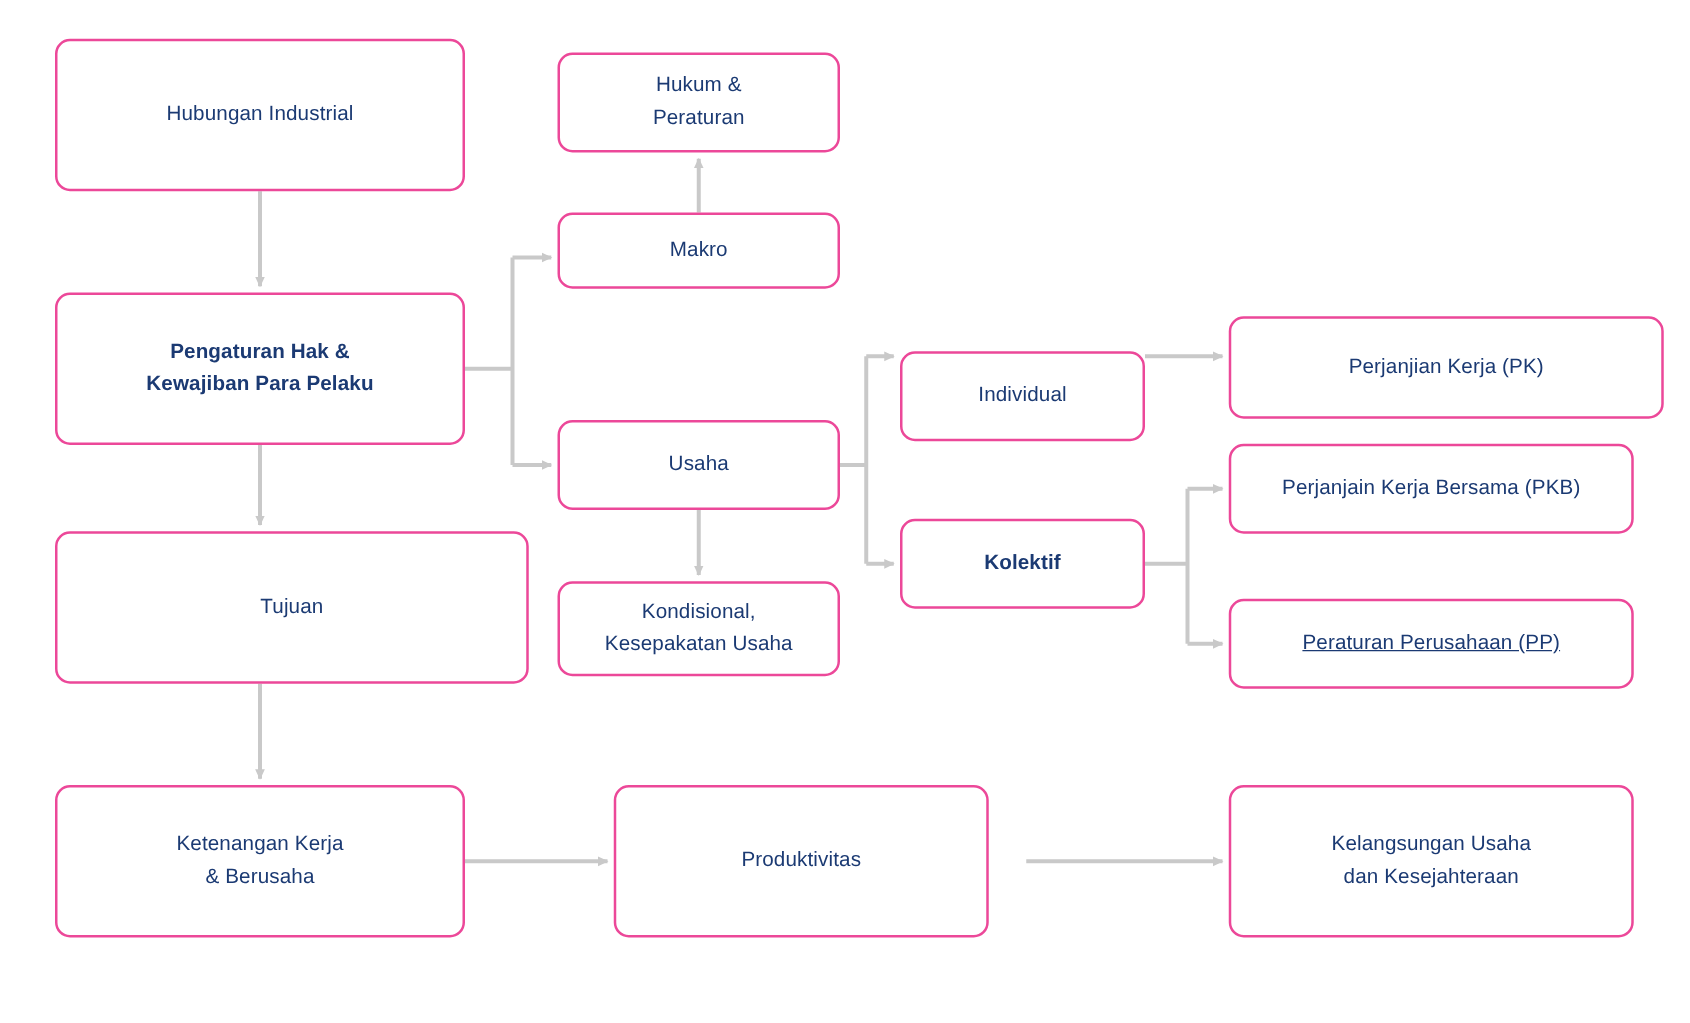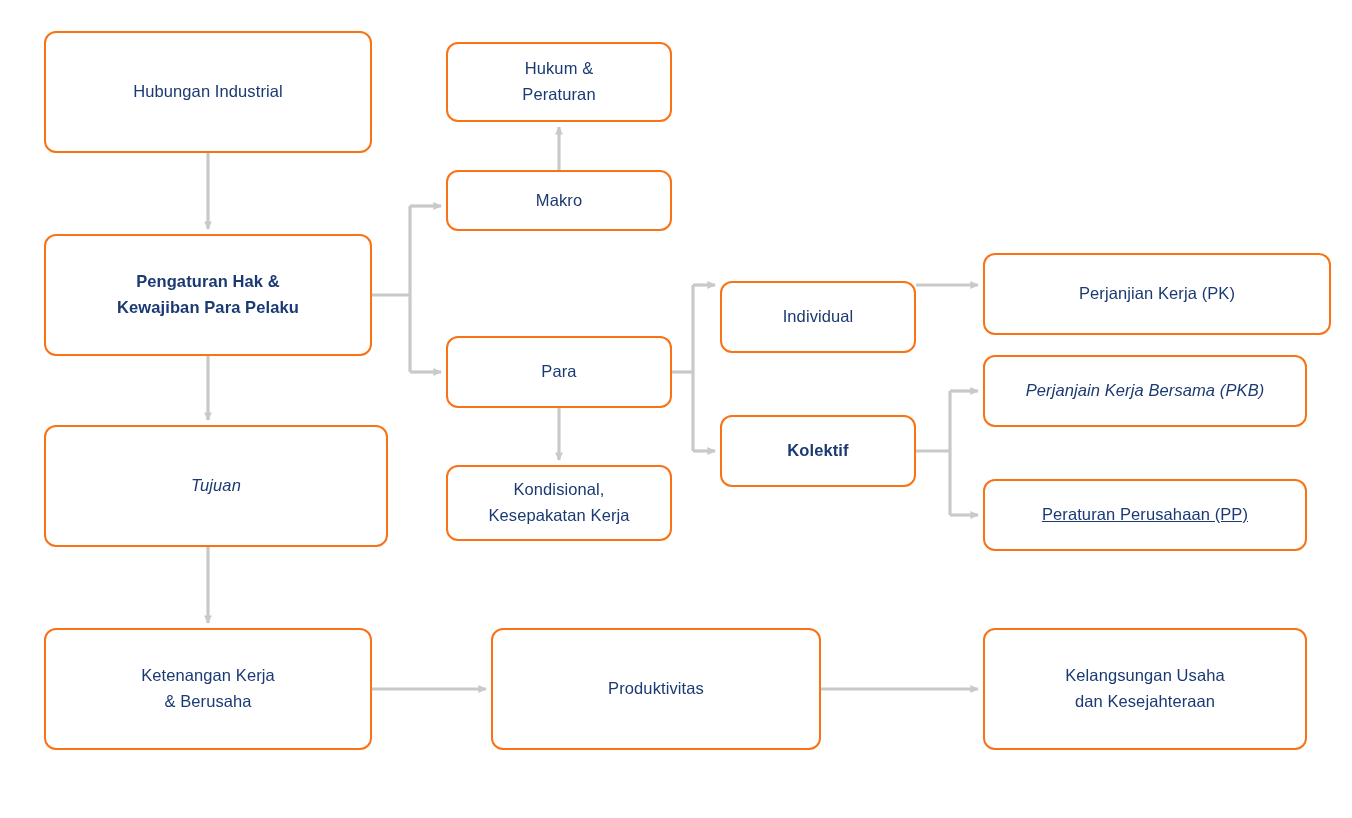--- a/index.html
+++ b/index.html
@@ -23,21 +23,21 @@
     position: absolute;
     left: 0;
     top: 0;
     width: 1352px;
     height: 818px;
     pointer-events: none;
   }
   .node {
     position: absolute;
     box-sizing: border-box;
-    border: 2px solid #f97316;
+    border: 2px solid #ec4899;
     border-radius: 12px;
     background: #ffffff;
     color: #1b3a73;
     display: flex;
     align-items: center;
     justify-content: center;
     text-align: center;
     font-size: 16.5px;
     line-height: 1.55;
     letter-spacing: 0.1px;
@@ -89,43 +89,43 @@
 
       <path d="M821,689 L978,689" marker-end="url(#arrowhead)"></path>
     </g>
   </svg>
 
   <div class="node" style="left:44px;  top:31px;  width:328px; height:122px;">Hubungan Industrial</div>
 
   <div class="node" style="left:44px;  top:234px; width:328px; height:122px;font-weight:bold;">Pengaturan Hak &amp;
 Kewajiban Para Pelaku</div>
 
-  <div class="node" style="left:44px;  top:425px; width:344px; height:122px;font-style:italic;">Tujuan</div>
+  <div class="node" style="left:44px;  top:425px; width:379px; height:122px;">Tujuan</div>
 
   <div class="node" style="left:44px;  top:628px; width:328px; height:122px;">Ketenangan Kerja
 &amp; Berusaha</div>
 
   <div class="node" style="left:446px; top:42px;  width:226px; height:80px;">Hukum &amp;
 Peraturan</div>
 
   <div class="node" style="left:446px; top:170px; width:226px; height:61px;">Makro</div>
 
-  <div class="node" style="left:446px; top:336px; width:226px; height:72px;">Para</div>
+  <div class="node" style="left:446px; top:336px; width:226px; height:72px;">Usaha</div>
 
   <div class="node" style="left:446px; top:465px; width:226px; height:76px;">Kondisional,
-Kesepakatan Kerja</div>
+Kesepakatan Usaha</div>
 
   <div class="node" style="left:720px; top:249px; width:196px; height:72px;margin-top:32px;">Individual</div>
 
   <div class="node" style="left:720px; top:415px; width:196px; height:72px;font-weight:bold;">Kolektif</div>
 
   <div class="node" style="left:983px; top:253px; width:348px; height:82px;">Perjanjian Kerja (PK)</div>
 
-  <div class="node" style="left:983px; top:355px; width:324px; height:72px;font-style:italic;">Perjanjain Kerja Bersama (PKB)</div>
+  <div class="node" style="left:983px; top:355px; width:324px; height:72px;">Perjanjain Kerja Bersama (PKB)</div>
 
   <div class="node" style="left:983px; top:479px; width:324px; height:72px;text-decoration:underline;">Peraturan Perusahaan (PP)</div>
 
-  <div class="node" style="left:491px; top:628px; width:330px; height:122px;">Produktivitas</div>
+  <div class="node" style="left:491px; top:628px; width:300px; height:122px;">Produktivitas</div>
 
   <div class="node" style="left:983px; top:628px; width:324px; height:122px;">Kelangsungan Usaha
 dan Kesejahteraan</div>
 
 </div>
 
 </body></html>

